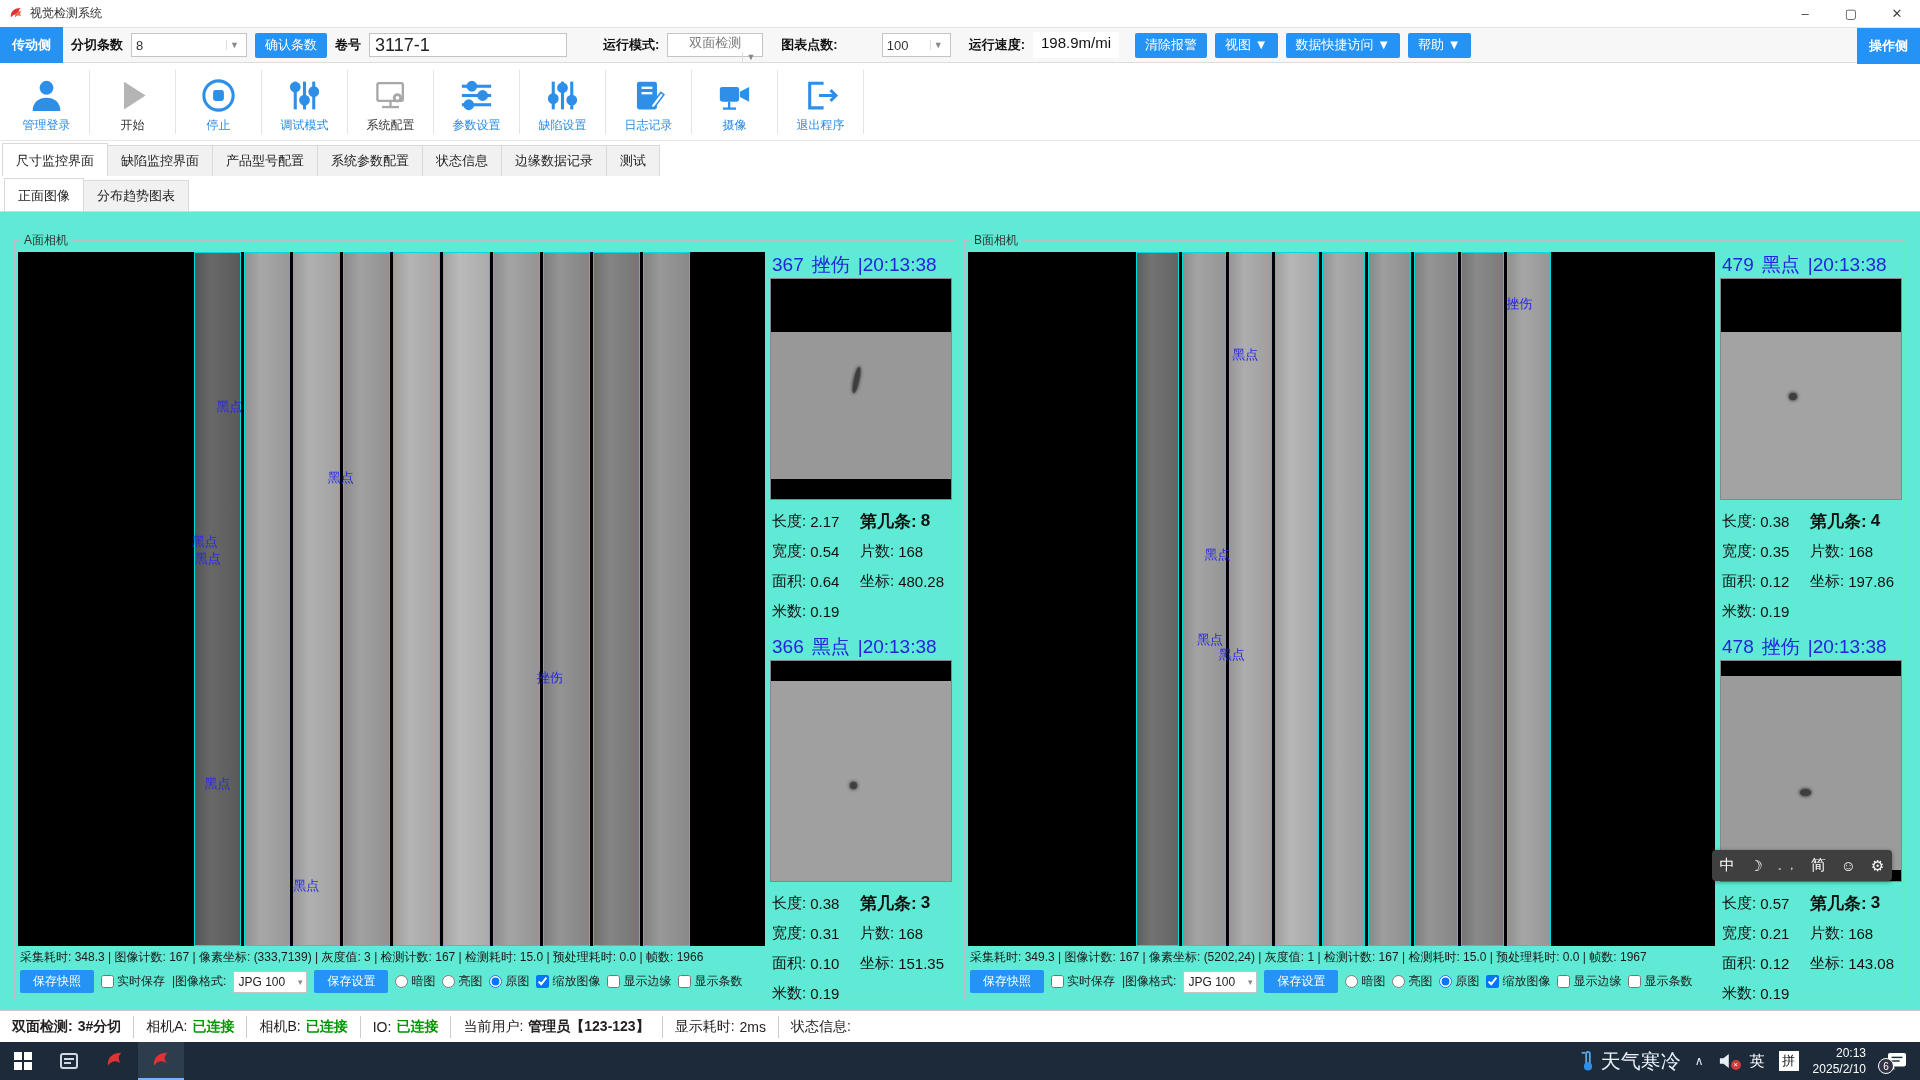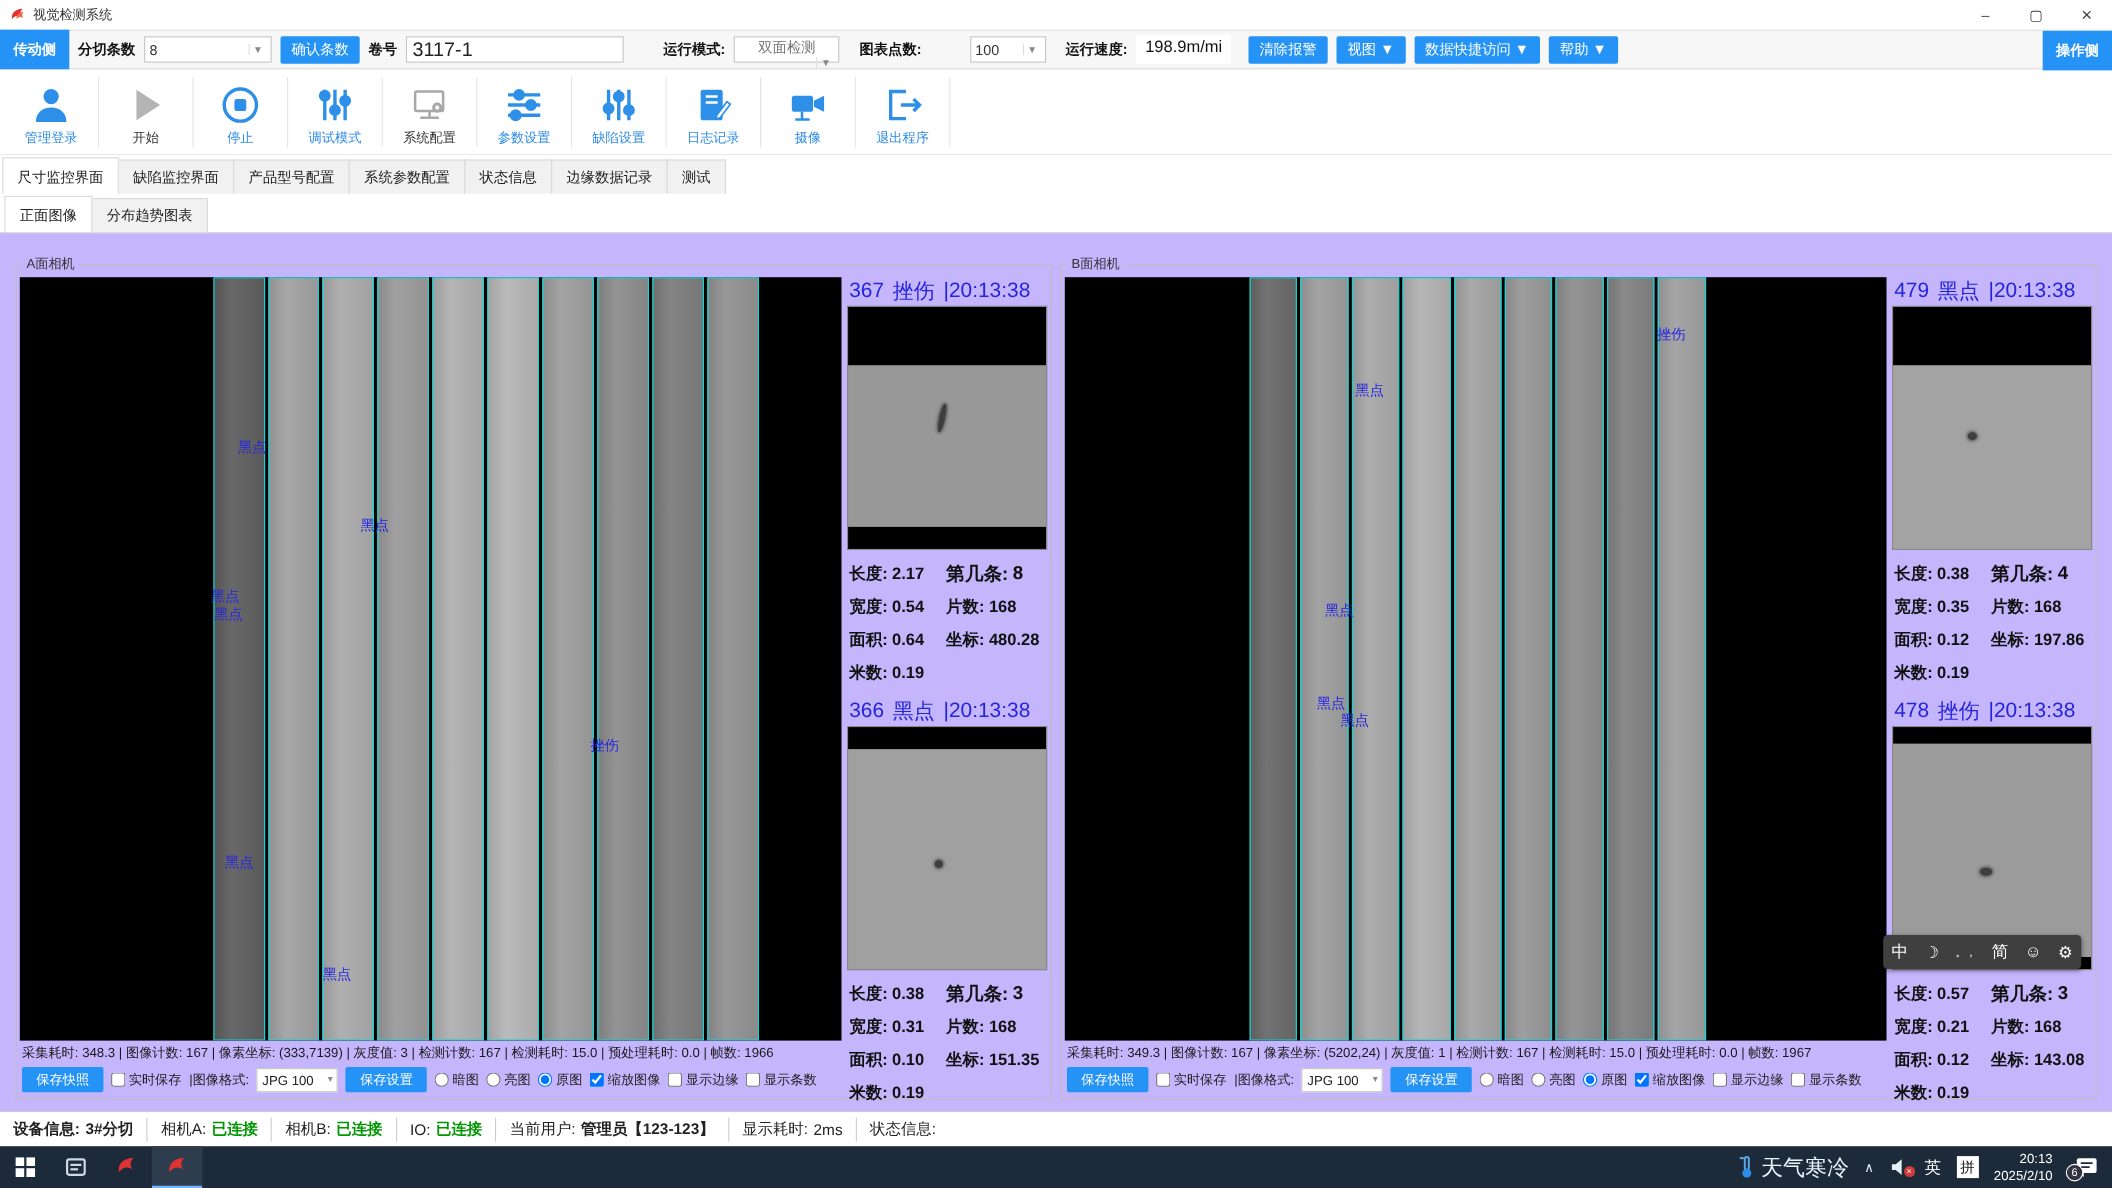--- a/index.html
+++ b/index.html
@@ -38,21 +38,21 @@
 
   
   .tabs1 { height:35px; background:#fff; display:flex; align-items:flex-end; padding-left:2px; }
   .tab { font-size:13px; color:#222; padding:6px 13px; background:#f1f1f1; border:1px solid #d9d9d9;
     border-bottom:none; margin-right:-1px; }
   .tab.active { background:#fff; padding-top:8px; position:relative; z-index:2; }
   .tabs2 { height:36px; background:#fff; display:flex; align-items:flex-end; padding-left:4px; border-bottom:1px solid #d5d5d5; }
   .tabs2 .tab { font-size:13px; }
 
   
-  .main { height:798px; background:#c4b5fd; display:flex; padding:20px 14px 10px 14px; gap:8px; }
+  .main { height:798px; background:#5eead4; display:flex; padding:20px 14px 10px 14px; gap:8px; }
   fieldset.group { border:1px solid #bdbdbd; flex:1; display:flex; padding:3px; }
   fieldset.group legend { font-size:12px; color:#333; padding:0 4px; margin-left:2px; }
   .group-inner { display:flex; flex:1; gap:5px; width:100%; }
   .cam-col { flex:1; display:flex; flex-direction:column; min-width:0; }
   .cam-image { flex:1; background:#000; position:relative; overflow:hidden; }
   .strips { position:absolute; top:0; bottom:0; display:flex; gap:3px; }
   .strip { flex:1; border:1px solid #00dcdc;
     background-image:linear-gradient(90deg, rgba(0,0,0,.10), rgba(255,255,255,.06) 35%, rgba(0,0,0,.06)); }
   .defect-label { position:absolute; transform:translate(-50%,-50%); color:#2626e6; font-size:13px; white-space:nowrap; }
   .cam-status { height:21px; font-size:12px; color:#1a1a1a; display:flex; align-items:center; padding:2px 2px 0 2px; white-space:nowrap; overflow:hidden; }
@@ -65,21 +65,21 @@
   .fmt-select .caret { margin-left:auto; color:#888; font-size:9px; }
 
   
   .defect-col { width:182px; display:flex; flex-direction:column; gap:8px; }
   .card { display:flex; flex-direction:column; }
   .card-head { height:26px; font-size:19px; color:#2424dd; display:flex; align-items:center; gap:8px; padding:0 2px; }
   .thumb { height:222px; position:relative; background:#999; overflow:hidden; border:1px solid #888; }
   .band { position:absolute; left:0; right:0; background:#000; }
   .mark { position:absolute; background:#3e3e3e; border-radius:45%; box-shadow:0 0 3px 1px rgba(40,40,40,.7); }
   .stats { padding:6px 2px 0 2px; display:grid; grid-template-columns:88px 1fr; grid-auto-rows:30px; font-size:15px; color:#111; }
-  .stats .cell { display:flex; align-items:center; gap:4px; white-space:nowrap;font-weight:bold; }
+  .stats .cell { display:flex; align-items:center; gap:4px; white-space:nowrap; }
   .stats .cell.big { font-size:17px; font-weight:bold; }
 
   
   .statusbar { height:32px; border-top:1px solid #ccc; display:flex; align-items:center; font-size:14px; background:#fff; }
   .seg { padding:0 12px; border-right:1px solid #ccc; height:22px; display:flex; align-items:center; gap:5px; white-space:nowrap; }
   .seg b { font-weight:bold; }
   .green { color:#009600; font-weight:bold; }
 
   
   .taskbar { height:38px; background:#1d2a39; display:flex; align-items:center; color:#fff; }
@@ -582,21 +582,21 @@
   <span>中</span>
   <span>☽</span>
   <span class="ime-punct">。，</span>
   <span>简</span>
   <span>☺</span>
   <span>⚙</span>
 </div>
 
 <div class="statusbar">
   <div class="seg">
-    <b>设备信息:</b>
+    <b>双面检测:</b>
       <b>3#分切</b>
   </div>
   <div class="seg">
     <span>相机A:</span>
       <span class="green">已连接</span>
   </div>
   <div class="seg">
     <span>相机B:</span>
       <span class="green">已连接</span>
   </div>

